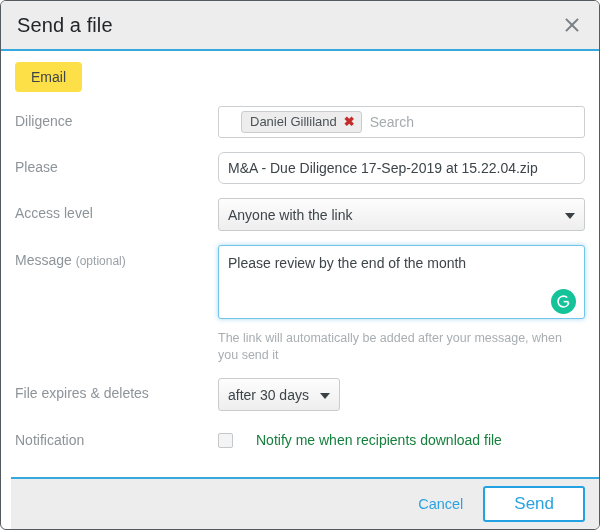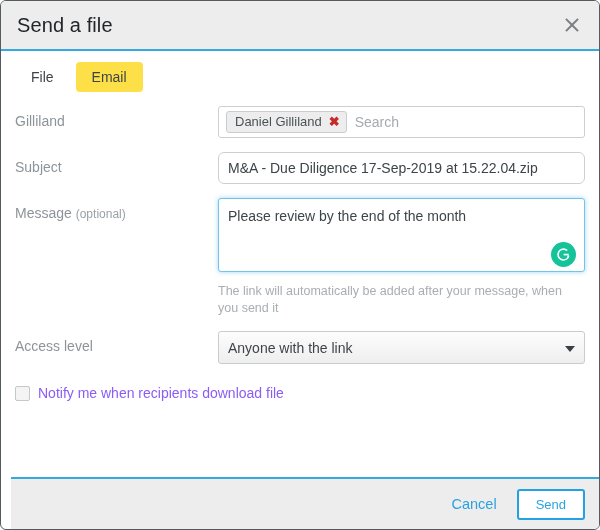--- a/index.html
+++ b/index.html
@@ -111,21 +111,21 @@
   }
 
   
   .recipients-box {
     border: 1px solid #ccd0d3;
     border-radius: 3px;
     background: #fff;
     min-height: 32px;
     display: flex;
     align-items: center;
-    padding: 3px 7px;
+    padding: 3px 22px;
     box-sizing: border-box;
   }
   .chip {
     display: inline-flex;
     align-items: center;
     background: #ededed;
     border: 1px solid #c9cdd0;
     border-radius: 3px;
     padding: 3px 6px 3px 8px;
     font-size: 13px;
@@ -253,22 +253,22 @@
     width: 13px;
     height: 13px;
     border: 1px solid #c4c8cb;
     background: #f4f4f4;
     border-radius: 2px;
     cursor: pointer;
     flex: 0 0 auto;
   }
   .checkbox-label {
     font-size: 14px;
-    color: #8b5cf6;
-    margin-left: 8px;
+    color: #15803d;
+    margin-left: 23px;
     cursor: pointer;
   }
 
   
   .dialog-footer {
     flex: 0 0 52px;
     background: #ededed;
     border-top: 2px solid #35a8dd;
     display: flex;
     align-items: center;
@@ -285,64 +285,75 @@
     font-size: 14.5px;
     font-family: "Liberation Sans", sans-serif;
     padding: 8px 12px;
     cursor: pointer;
   }
   .btn-send {
     background: #ffffff;
     border: 2px solid #22a2e2;
     border-radius: 3px;
     color: #2aa3e0;
-    font-size: 13px;
-    font-family: "Liberation Sans", sans-serif;
-    padding: 6px 17px;
+    font-size: 17px;
+    font-family: "Liberation Sans", sans-serif;
+    padding: 6px 29px;
     cursor: pointer;
   }
 </style>
 </head>
 <body>
 
 <div class="dialog">
 
   <div class="dialog-header">
     <div class="dialog-title">Send a file</div>
     <div class="close-btn">
       <svg width="20" height="20" viewBox="0 0 20 20" aria-hidden="true">
         <path d="M4.6 3.2 L10 8.6 L15.4 3.2 L16.8 4.6 L11.4 10 L16.8 15.4 L15.4 16.8 L10 11.4 L4.6 16.8 L3.2 15.4 L8.6 10 L3.2 4.6 Z" fill="#7b8085"></path>
       </svg>
     </div>
   </div>
 
   <div class="tabs">
-    <div class="tab">File</div>
     <div class="tab active">Email</div>
   </div>
 
   <div class="dialog-body">
 
     <div class="form-row">
-      <div class="form-label">Gilliland</div>
+      <div class="form-label">Diligence</div>
       <div class="form-control">
         <div class="recipients-box">
           <span class="chip">
             <span>Daniel Gilliland</span>
             <span class="chip-remove">✖</span>
           </span>
           <input class="recipients-input" type="text" placeholder="Search" style="">
         </div>
       </div>
     </div>
 
     <div class="form-row">
-      <div class="form-label">Subject</div>
+      <div class="form-label">Please</div>
       <div class="form-control">
         <input class="text-input" type="text" value="M&amp;A - Due Diligence 17-Sep-2019 at 15.22.04.zip" style="">
+      </div>
+    </div>
+
+    <div class="form-row">
+      <div class="form-label">Access level</div>
+      <div class="form-control">
+        <div class="select-wrap full">
+          <select class="select-box">
+            <option>Anyone with the link</option>
+          </select>
+          <span class="select-caret"></span>
+        </div>
       </div>
     </div>
 
     <div class="form-row">
       <div class="form-label">
         <span>Message</span>
         <span class="optional">(optional)</span>
       </div>
       <div class="form-control">
         <div class="message-wrap">
@@ -353,33 +364,33 @@
               <path d="M12.2 11.1h7.1v2.2h-7.1z" fill="#ffffff"></path>
               <path d="M17.6 13.3h2.2v3.1h-2.2z" fill="#ffffff"></path>
             </svg>
           </div>
         </div>
         <div class="help-text">The link will automatically be added after your message, when you send it</div>
       </div>
     </div>
 
     <div class="form-row">
-      <div class="form-label">Access level</div>
-      <div class="form-control">
-        <div class="select-wrap full">
+      <div class="form-label">File expires &amp; deletes</div>
+      <div class="form-control">
+        <div class="select-wrap">
           <select class="select-box">
-            <option>Anyone with the link</option>
+            <option>after 30 days</option>
           </select>
           <span class="select-caret"></span>
         </div>
       </div>
     </div>
 
-
-    <div class="form-row">
+    <div class="form-row">
+      <div class="form-label">Notification</div>
       <div class="form-control">
         <div class="checkbox-row">
           <span class="checkbox"></span>
           <span class="checkbox-label">Notify me when recipients download file</span>
         </div>
       </div>
     </div>
 
   </div>
 

